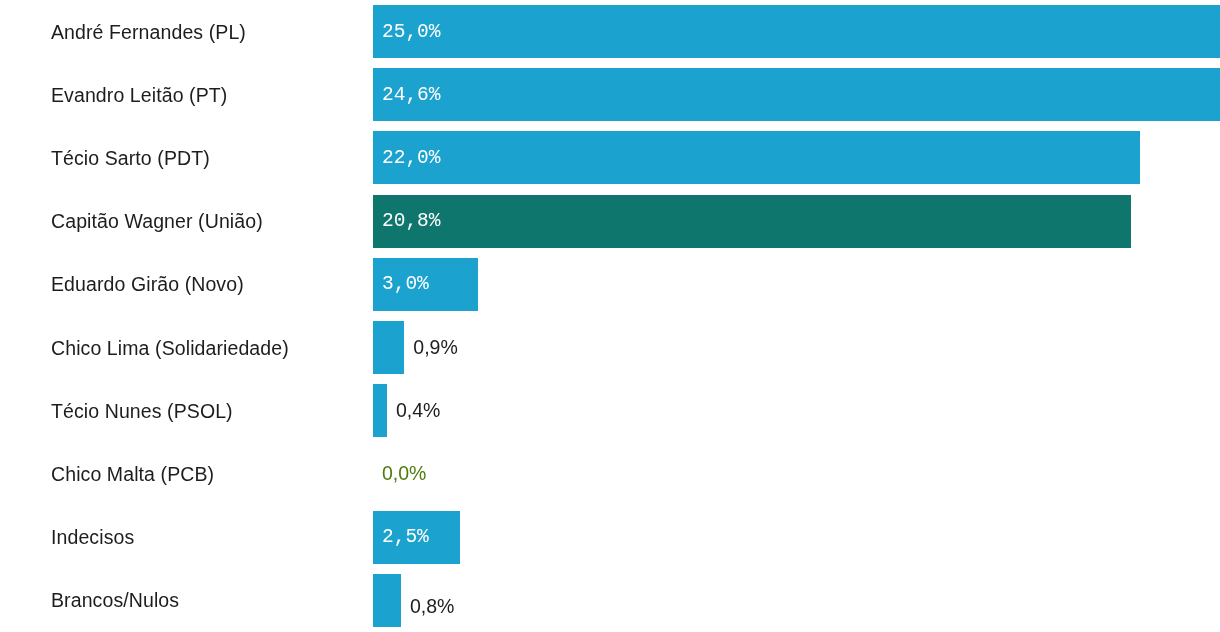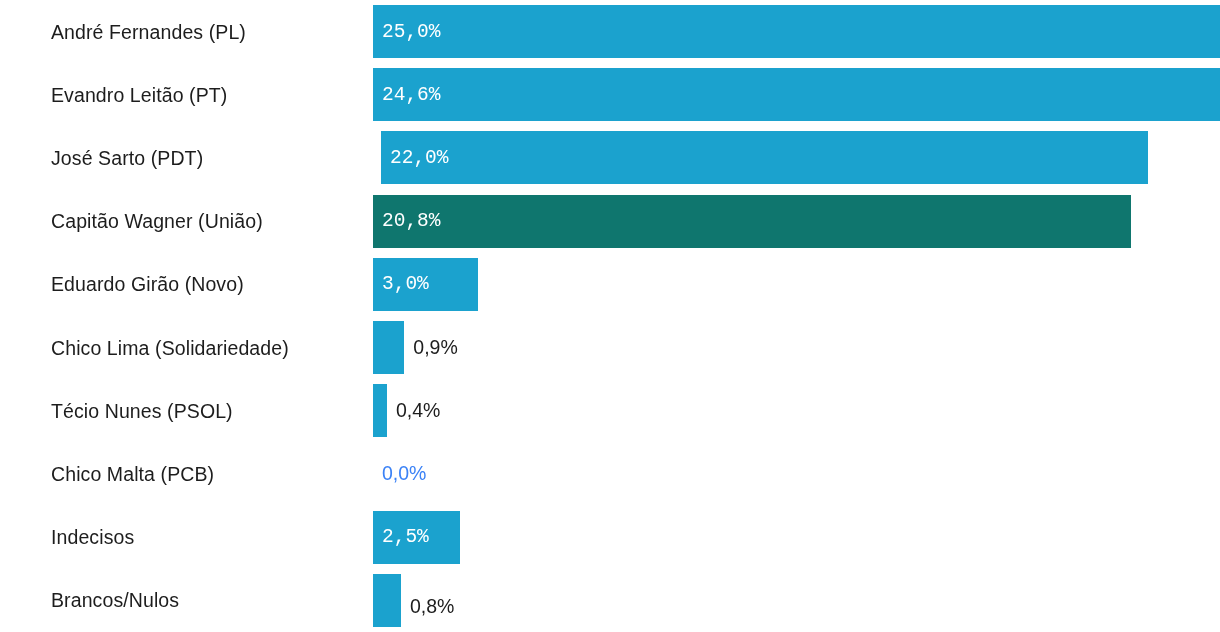--- a/index.html
+++ b/index.html
@@ -82,23 +82,23 @@
     </div>
     <div class="bar-row">
       <div class="cat-label">Evandro Leitão (PT)</div>
       <div class="bar-track">
         <div class="bar" style="width: 857.31px; background: rgb(27, 162, 206);">
           <span class="bar-value-inside" style="color: rgb(255, 255, 255);">24,6%</span>
         </div>
       </div>
     </div>
     <div class="bar-row">
-      <div class="cat-label">José Sarto (PDT)</div>
+      <div class="cat-label">Técio Sarto (PDT)</div>
       <div class="bar-track">
-        <div class="bar" style="width: 766.7px; background: rgb(27, 162, 206); margin-left: 8px;">
+        <div class="bar" style="width: 766.7px; background: rgb(27, 162, 206);">
           <span class="bar-value-inside" style="color: rgb(255, 255, 255);">22,0%</span>
         </div>
       </div>
     </div>
     <div class="bar-row">
       <div class="cat-label">Capitão Wagner (União)</div>
       <div class="bar-track">
         <div class="bar" style="width: 758px; background: #0f766e;">
           <span class="bar-value-inside" style="color: rgb(255, 255, 255);">20,8%</span>
         </div>
@@ -123,21 +123,21 @@
       <div class="cat-label">Técio Nunes (PSOL)</div>
       <div class="bar-track">
         <div class="bar" style="width: 13.94px; background: rgb(27, 162, 206);"></div>
         <span class="bar-value-outside" style="color: rgb(29, 29, 29);">0,4%</span>
       </div>
     </div>
     <div class="bar-row">
       <div class="cat-label">Chico Malta (PCB)</div>
       <div class="bar-track">
         <div class="bar" style="width: 0px; background: rgb(27, 162, 206);"></div>
-        <span class="bar-value-outside" style="color: #3b82f6;">0,0%</span>
+        <span class="bar-value-outside" style="color: #4d7c0f;">0,0%</span>
       </div>
     </div>
     <div class="bar-row">
       <div class="cat-label">Indecisos</div>
       <div class="bar-track">
         <div class="bar" style="width: 87.125px; background: rgb(27, 162, 206);">
           <span class="bar-value-inside" style="color: rgb(255, 255, 255);">2,5%</span>
         </div>
       </div>
     </div>

